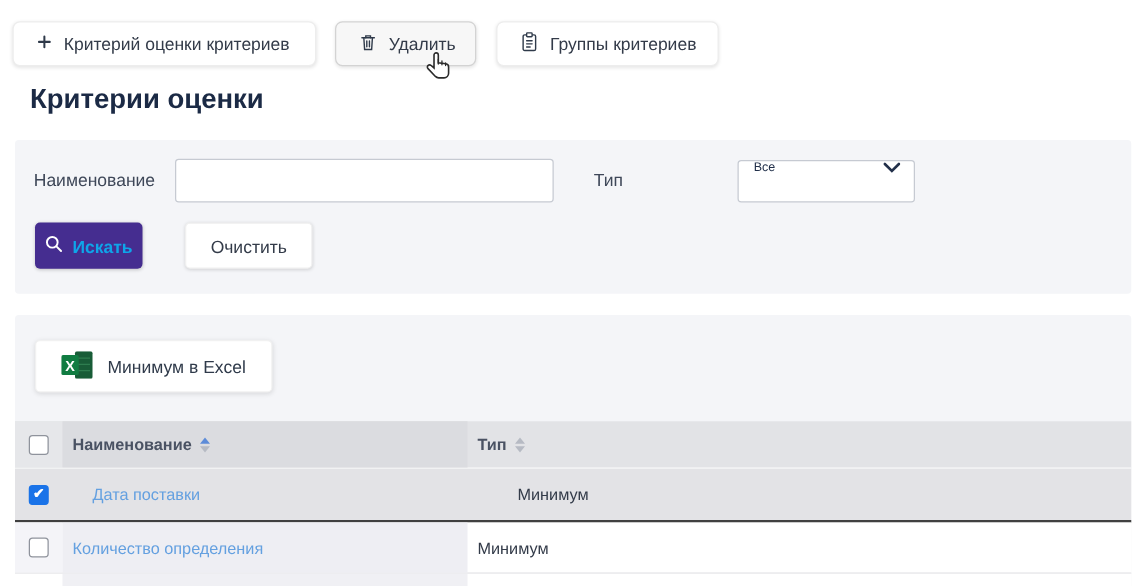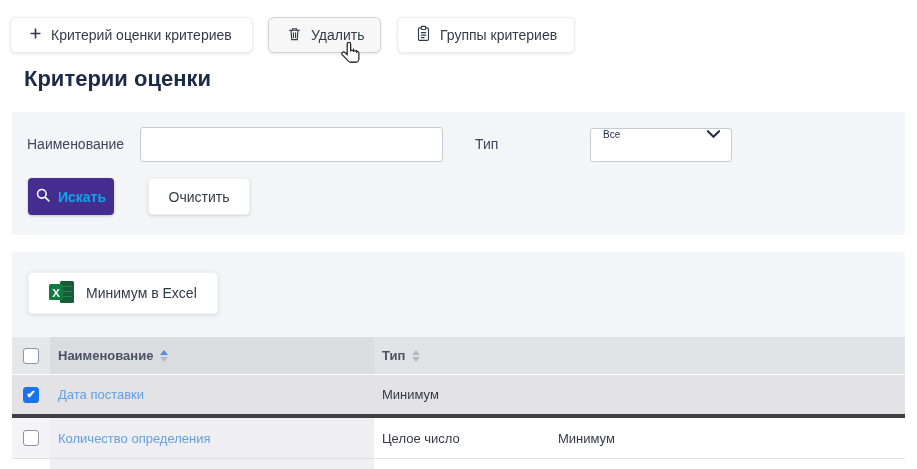--- a/index.html
+++ b/index.html
@@ -58,21 +58,21 @@
   .tcell { display:flex; align-items:center; padding-left:8px; font-size:13px; }
   .c-check  { width:38px;  justify-content:center; padding-left:0; }
   .c-name   { width:324px; }
   .c-type   { width:176px; }
   .c-factor { width:355px; }
   .thead { height:38px; background:#e2e3e6; border-bottom:1px solid #fbfbfc; }
   .thead .tcell { font-weight:bold; color:#4a5263; }
   .thead .c-name { background:#dbdce0; }
   .thead .c-check { background:#e6e7ea; }
   .row { height:43px; background:#fff; }
-  .row-selected { background:#e3e3e6; border-bottom:4px solid #404040; }
+  .row-selected { background:#e3e3e6; border-bottom:2px solid #404040;gap:16px; }
   .row-plain { height:41px; border-bottom:1px solid #dfe0e4; }
   .row-plain .c-check { background:#f4f4f8; }
   .row-plain .c-name  { background:#eeeef3; }
   .row-partial { height:43px; background:#fff; }
   .row-partial .c-name { background:#f0f0f4; }
   .cell-link { color:#64a0e0; cursor:pointer; }
   
   .cb {
     width:16px; height:16px; border:1.5px solid #8f939c; border-radius:3px; background:#fff;
     display:inline-flex; align-items:center; justify-content:center; cursor:pointer; font-size:11px;
@@ -198,21 +198,20 @@
         <div class="tcell c-factor">Минимум</div>
       </div>
 
       <div class="trow row row-plain">
         <div class="tcell c-check">
           <span class="cb"></span>
         </div>
         <div class="tcell c-name">
             <span class="cell-link">Количество определения</span>
           </div>
-        <div class="tcell c-type">Целое число</div>
         <div class="tcell c-factor">Минимум</div>
       </div>
 
       <div class="trow row-partial">
         <div class="tcell c-check"></div>
         <div class="tcell c-name"></div>
         <div class="tcell c-type"></div>
         <div class="tcell c-factor"></div>
       </div>
     </div>

